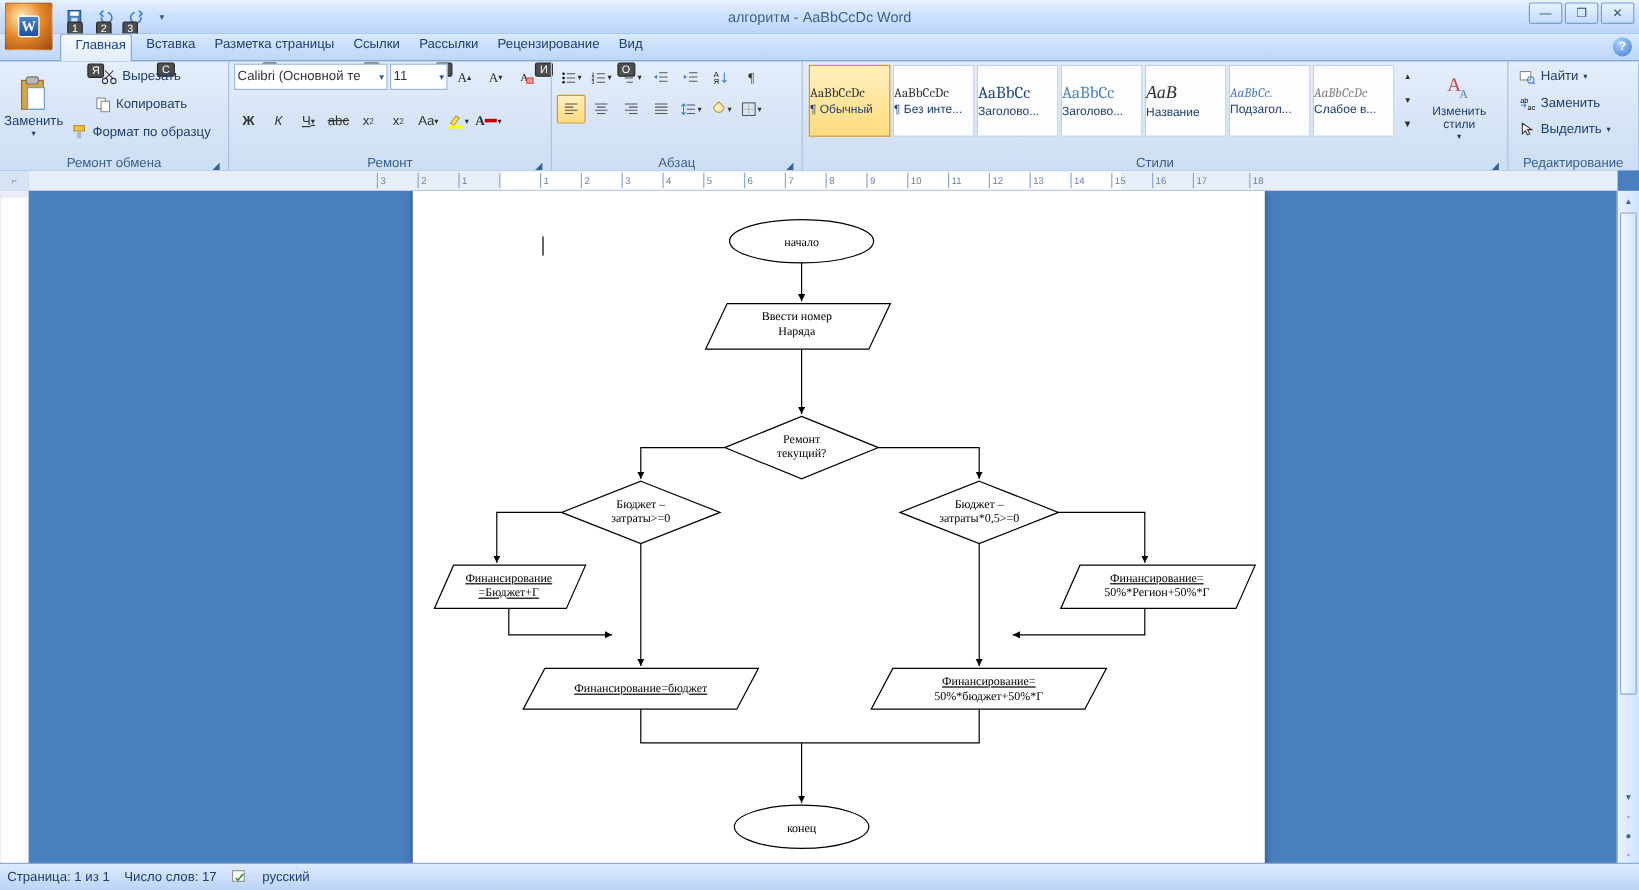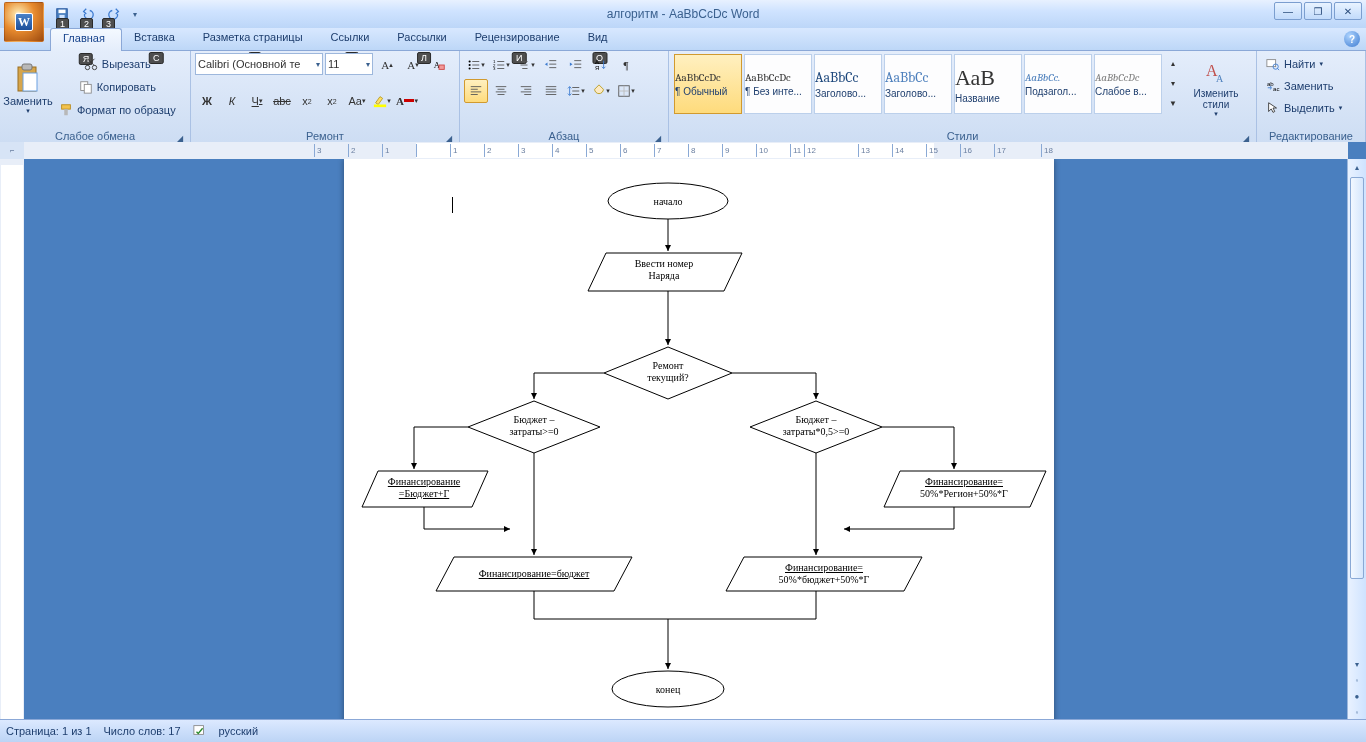--- a/index.html
+++ b/index.html
@@ -9,21 +9,21 @@
 .orb:before{content:"";position:absolute;width:16px;height:16px;background:linear-gradient(#4a82c7,#1d4f9a);border:1px solid #fff;border-radius:2px}
 .orb:after{content:"W";position:absolute;color:#fff;font-family:Georgia,serif;font-size:12px;font-weight:bold}
 .qat{margin-left:50px;display:flex;gap:2px;align-items:center}
 .qat .btn, .qat .sep{height:20px;display:flex;align-items:center;justify-content:center;padding:0 4px;border:1px solid transparent;border-radius:2px}
 .qat svg{width:14px;height:14px}
 .title-text{position:absolute;left:50%;transform:translateX(-50%);color:#3b618f;font-size:12px}
 .winbtns{position:absolute;right:4px;top:2px;display:flex}
 .winbtns div{width:26px;height:16px;background:linear-gradient(#e8f3ff,#c2dbfb);border:1px solid #7b9ecf;border-radius:2px;margin-left:2px;display:flex;align-items:center;justify-content:center;font-size:10px;color:#2b4d7c}
 
 .tabrow{height:22px;background:linear-gradient(to bottom,#d8e8ff 0%,#bdd7f7 100%);display:flex;padding-left:50px;border-bottom:1px solid #8ba8d7;position:relative}
-.tab{padding:3px 16px 0 12px;height:19px;color:#1e3e6e;position:relative}
+.tab{padding:3px 4px 0 12px;height:19px;color:#1e3e6e;position:relative}
 .tab.active{background:linear-gradient(to bottom,#f4f9ff 0%,#e4edfb 100%);border:1px solid #8ba8d7;border-bottom:none;border-radius:3px 3px 0 0;color:#15428b;font-weight:normal}
 .tab .keytip{position:absolute;bottom:-14px;left:50%;transform:translateX(-50%);background:#4e4e4e;color:#fff;font-size:9px;padding:0 3px;border-radius:2px;border:1px solid #2a2a2a;display:none}
 .tab.showkey .keytip{display:block}
 .help-icon{position:absolute;right:6px;top:3px;width:16px;height:16px;border-radius:50%;background:radial-gradient(circle at 35% 30%,#aed4ff,#3d7bd0);display:flex;align-items:center;justify-content:center;color:#fff;font-weight:bold;font-size:10px}
 
 .ribbon{height:92px;background:linear-gradient(to bottom,#e4edfb 0%,#cdddf3 100%);display:flex;border-bottom:1px solid #8ba8d7}
 .group{border-right:1px solid #aac1e4;display:flex;flex-direction:column;padding:2px 4px 0 4px;position:relative}
 .group-body{flex:1;display:flex;align-items:flex-start}
 .group-label{text-align:center;color:#3b618f;font-size:11px;padding:1px 0;position:relative}
 .group-label .launcher{position:absolute;right:-2px;top:1px;width:14px;height:14px;display:flex;align-items:center;justify-content:center;font-size:8px;color:#3b618f;border:1px solid transparent}
@@ -149,21 +149,21 @@
           </div>
         <div class="rb-btn list-row" style="padding:0 4px">
             <svg width="14" height="14" viewBox="0 0 16 16">
               <rect x="3" y="2" width="10" height="5" fill="#f2c24d" stroke="#b88a1a"></rect>
               <rect x="6" y="7" width="4" height="7" fill="#b8b8b8"></rect>
             </svg>
             <span>Формат по образцу</span>
           </div>
       </div>
     </div>
-    <div class="group-label"><span>Слабое обмена</span><span class="launcher rb-btn">◢</span></div>
+    <div class="group-label"><span>Ремонт обмена</span><span class="launcher rb-btn">◢</span></div>
   </div>
 
   <div class="group" style="width:260px">
     <div class="group-body" style="flex-direction:column;gap:12px;width:100%">
       <div style="display:flex;gap:2px">
         <div class="combo" style="width:122px">
             <span>Calibri (Основной те</span>
             <span class="dd">▾</span>
           </div>
         <div class="combo" style="width:42px">
@@ -314,21 +314,21 @@
           </div>
           <div class="style-item">
             <div class="prev" style="font-size: 14px; color: rgb(31, 73, 125);">AaBbCc</div>
             <div class="nm">Заголово...</div>
           </div>
           <div class="style-item">
             <div class="prev" style="font-size: 14px; color: rgb(79, 129, 189);">AaBbCc</div>
             <div class="nm">Заголово...</div>
           </div>
           <div class="style-item">
-            <div class="prev" style="font-size: 22px;">АаВ</div>
+            <div class="prev" style="font-size: 15px; font-style: italic;">АаВ</div>
             <div class="nm">Название</div>
           </div>
           <div class="style-item">
             <div class="prev" style="font-size: 11px; color: rgb(79, 129, 189); font-style: italic;">AaBbCc.</div>
             <div class="nm">Подзагол...</div>
           </div>
           <div class="style-item">
             <div class="prev" style="font-size: 11px; color: rgb(128, 128, 128); font-style: italic;">AaBbCcDc</div>
             <div class="nm">Слабое в...</div>
           </div>
@@ -422,21 +422,21 @@
         </div>
         <div class="tick" style="left: 698px; border-left: 1px solid rgb(138, 169, 213);">
           <span style="position: absolute; left: 2px; top: 2px;">9</span>
         </div>
         <div class="tick" style="left: 732px; border-left: 1px solid rgb(138, 169, 213);">
           <span style="position: absolute; left: 2px; top: 2px;">10</span>
         </div>
         <div class="tick" style="left: 766px; border-left: 1px solid rgb(138, 169, 213);">
           <span style="position: absolute; left: 2px; top: 2px;">11</span>
         </div>
-        <div class="tick" style="left: 780px; border-left: 1px solid rgb(138, 169, 213);">
+        <div class="tick" style="left: 800px; border-left: 1px solid rgb(138, 169, 213);">
           <span style="position: absolute; left: 2px; top: 2px;">12</span>
         </div>
         <div class="tick" style="left: 834px; border-left: 1px solid rgb(138, 169, 213);">
           <span style="position: absolute; left: 2px; top: 2px;">13</span>
         </div>
         <div class="tick" style="left: 868px; border-left: 1px solid rgb(138, 169, 213);">
           <span style="position: absolute; left: 2px; top: 2px;">14</span>
         </div>
         <div class="tick" style="left: 902px; border-left: 1px solid rgb(138, 169, 213);">
           <span style="position: absolute; left: 2px; top: 2px;">15</span>

